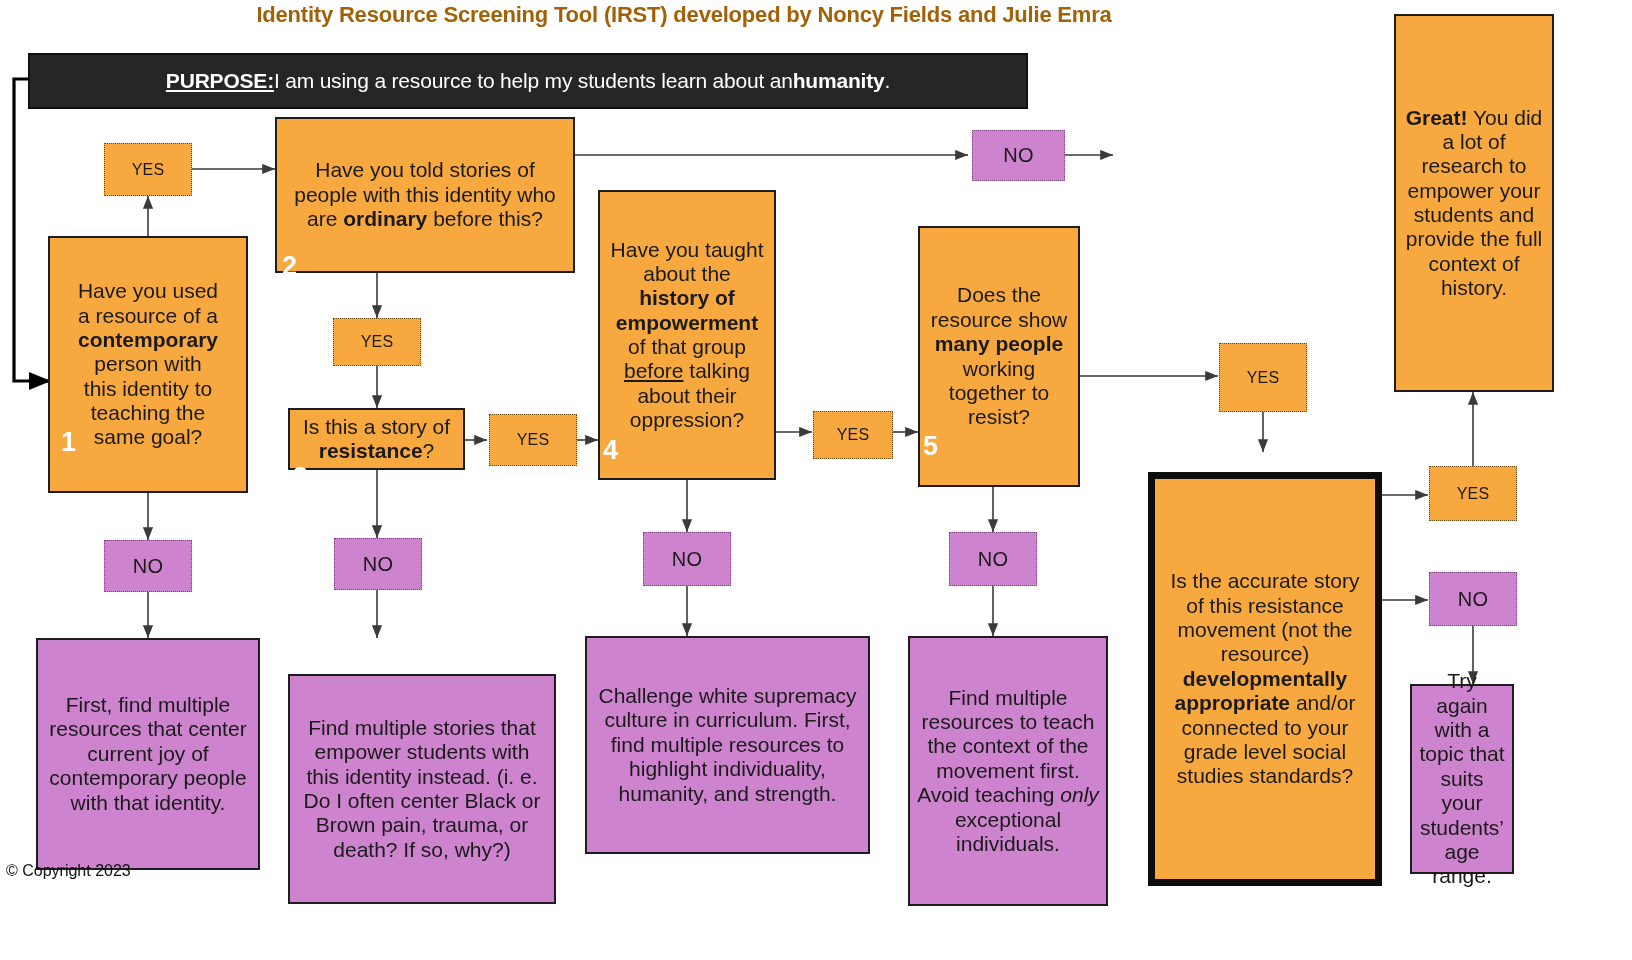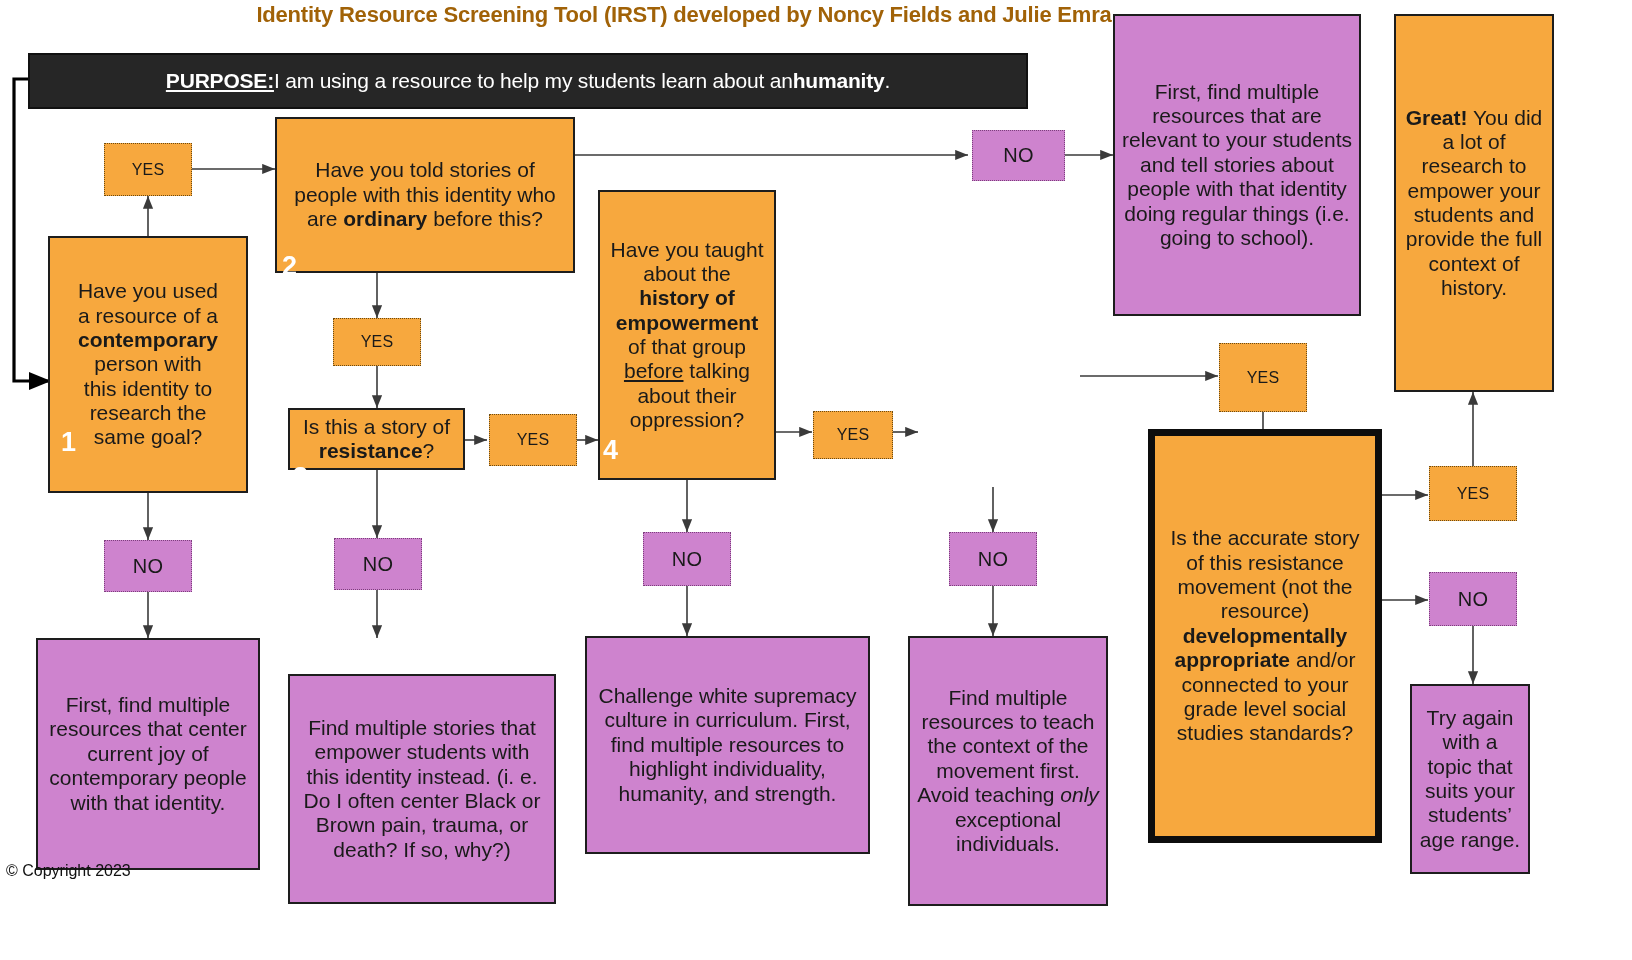--- a/index.html
+++ b/index.html
@@ -143,21 +143,21 @@
       <span>.</span>
   </div>
 
   <div class="abs qbox" style="left:48px;top:236px;width:200px;height:257px;">
     <div style="position:relative;width:100%;">
       <span>Have you used</span><br>
       <span>a resource of a</span><br>
       <b>contemporary</b><br>
       <span>person with</span><br>
       <span>this identity to</span><br>
-      <span>research the</span><br>
+      <span>teaching the</span><br>
       <span>same goal?</span>
       <span class="num" style="bottom:-6px;">1</span>
     </div>
   </div>
 
   <div class="abs yes" style="left:104px;top:143px;width:88px;height:53px;">YES</div>
 
   <div class="abs no" style="left:104px;top:540px;width:88px;height:52px;">NO</div>
 
   <div class="abs qbox" style="left:275px;top:117px;width:300px;height:156px;">
@@ -186,50 +186,55 @@
     <div style="position:relative;width:100%;">
       <span>Have you taught about the </span><b>history of empowerment</b><span> of that group </span><u>before</u><span> talking about their oppression?</span>
       <span class="num" style="bottom:-32px;left:-4px;">4</span>
     </div>
   </div>
 
   <div class="abs yes" style="left:813px;top:411px;width:80px;height:48px;">YES</div>
 
   <div class="abs no" style="left:643px;top:532px;width:88px;height:54px;">NO</div>
 
+  <div class="abs qbox" style="left:918px;top:226px;width:162px;height:261px;">
+    <div style="position:relative;width:100%;">
+      <span>Does the resource show </span><b>many people</b><span> working together to resist?</span>
+      <span class="num" style="bottom:-30px;left:-4px;">5</span>
+    </div>
+  </div>
 
   <div class="abs yes" style="left:1219px;top:343px;width:88px;height:69px;">YES</div>
 
   <div class="abs no" style="left:949px;top:532px;width:88px;height:54px;">NO</div>
 
-  <div class="abs qbox thick" style="left:1148px;top:429px;width:234px;height:414px;">
+  <div class="abs qbox thick" style="left:1148px;top:472px;width:234px;height:414px;">
     <div style="position:relative;width:100%;">
       <span>Is the accurate story of this resistance movement (not the resource) </span><b>developmentally appropriate</b><span> and/or connected to your grade level social studies standards?</span>
     </div>
   </div>
 
   <div class="abs yes" style="left:1429px;top:466px;width:88px;height:55px;">YES</div>
 
   <div class="abs no" style="left:1429px;top:572px;width:88px;height:54px;">NO</div>
 
   <div class="abs obox" style="left:36px;top:638px;width:224px;height:232px;">First, find multiple resources that center current joy of contemporary people with that identity.</div>
 
-  <div class="abs obox" style="left:1113px;top:14px;width:248px;height:302px;">First, find multiple resources that are relevant to your students and tell stories about people with that identity doing regular things (i.e. going to school).</div>
 
   <div class="abs obox" style="left:288px;top:674px;width:268px;height:230px;">Find multiple stories that empower students with this identity instead. (i. e. Do I often center Black or Brown pain, trauma, or death? If so, why?)</div>
 
   <div class="abs obox" style="left:585px;top:636px;width:285px;height:218px;">Challenge white supremacy culture in curriculum. First, find multiple resources to highlight individuality, humanity, and strength.</div>
 
   <div class="abs obox" style="left:908px;top:636px;width:200px;height:270px;">
     <div style="width:100%;">
       <span>Find multiple resources to teach the context of the movement first. Avoid teaching </span><i>only</i><span> exceptional individuals.</span>
     </div>
   </div>
 
-  <div class="abs obox" style="left:1410px;top:684px;width:120px;height:190px;">Try again with a topic that suits your students’ age range.</div>
+  <div class="abs obox" style="left:1410px;top:684px;width:104px;height:190px;">Try again with a topic that suits your students’ age range.</div>
 
   <div class="abs qbox" style="left:1394px;top:14px;width:160px;height:378px;">
     <div style="width:100%;">
       <b>Great!</b><span> You did a lot of research to empower your students and provide the full context of history.</span>
     </div>
   </div>
 
   <div class="copyright">© Copyright 2023</div>
 
 </div>

